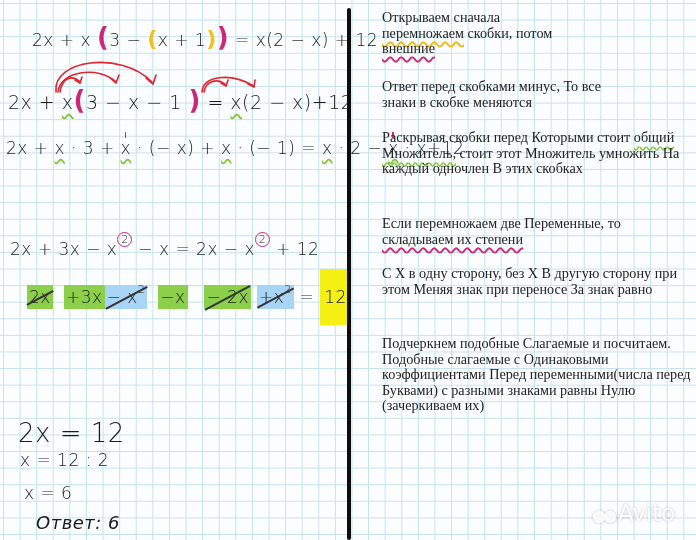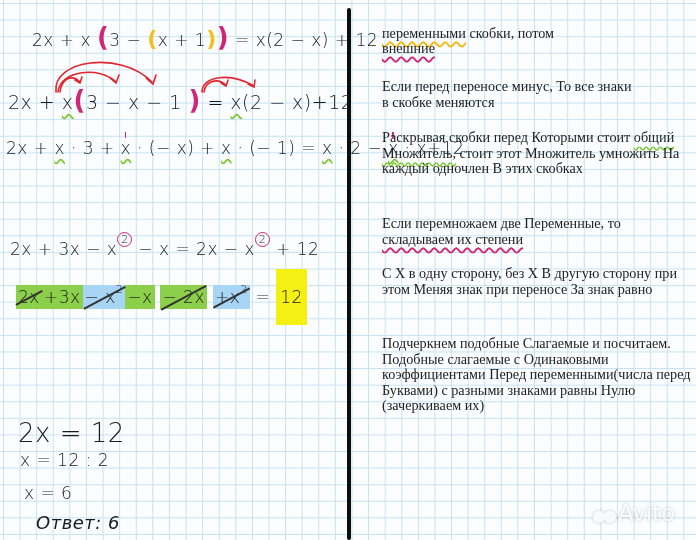--- a/index.html
+++ b/index.html
@@ -26,21 +26,21 @@
     position: absolute; left: 347px; top: 8px; width: 4px; height: 532px;
     background: #0d0d0d; border-radius: 2px;
   }
   .note {
     position: absolute; left: 382px; width: 310px;
     font-family: "Liberation Serif", serif;
     font-size: 14.2px; line-height: 15.6px; color: #222;
   }
   .pbr { color: #d0267a; font-weight: 700; font-size: 26px; }
   .ybr { color: #f2c01c; font-weight: 700; font-size: 22px; }
-  .hl-g { background: #8ccf4a; padding: 2px 2px; }
+  .hl-g { background: #8ccf4a; padding: 2px 2px; margin-left: 11px; }
   .hl-b { background: #a8d4f5; padding: 2px 2px; }
   .hl-y { background: #f4f013; padding: 18px 4px; }
   .strike { position: relative; }
   .strike::after {
     content: ""; position: absolute; left: -2px; right: -2px; top: 50%;
     height: 1.5px; background: #333; transform: rotate(-28deg);
   }
   .sup { font-size: 11px; vertical-align: 10px; }
   .circ {
     display: inline-block; font-size: 11px; border: 1.5px solid #d0267a;
@@ -124,26 +124,26 @@
 </div>
 
 <div class="hand" style="left:18px; top:420px; font-size:26px;">2x = 12</div>
 <div class="hand" style="left:20px; top:452px; font-size:17px;">x = 12 : 2</div>
 <div class="hand" style="left:24px; top:485px; font-size:17px;">x = 6</div>
 <div class="hand" style="left:36px; top:514px; font-size:18px; font-style:italic;">Ответ: 6</div>
 
 <div class="divider"></div>
 
 <div class="note" style="top:10px;">
-  <br>
-  <span class="wavy-y">переменными</span><span> скобки, потом</span><br>
+  <span>Открываем сначала</span><br>
+  <span class="wavy-y">перемножаем</span><span> скобки, потом</span><br>
   <span class="wavy-p">внешние</span>
 </div>
 
-<div class="note" style="top:79px; width:250px;">Если перед переносе минус, То все знаки в скобке меняются</div>
+<div class="note" style="top:79px; width:250px;">Ответ перед скобками минус, То все знаки в скобке меняются</div>
 
 <div class="note" style="top:130px;">
   <span>Раскрывая скобки перед Которыми стоит </span><span class="wavy-g">общий Множитель,</span><span> стоит этот Множитель умножить На каждый одночлен В этих скобках</span>
 </div>
 
 <div class="note" style="top:216px;">
   <span>Если перемножаем две Переменные, то </span><span class="wavy-p">складываем их степени</span>
 </div>
 
 <div class="note" style="top:266px;">С X в одну сторону, без X В другую сторону при этом Меняя знак при переносе За знак равно</div>

